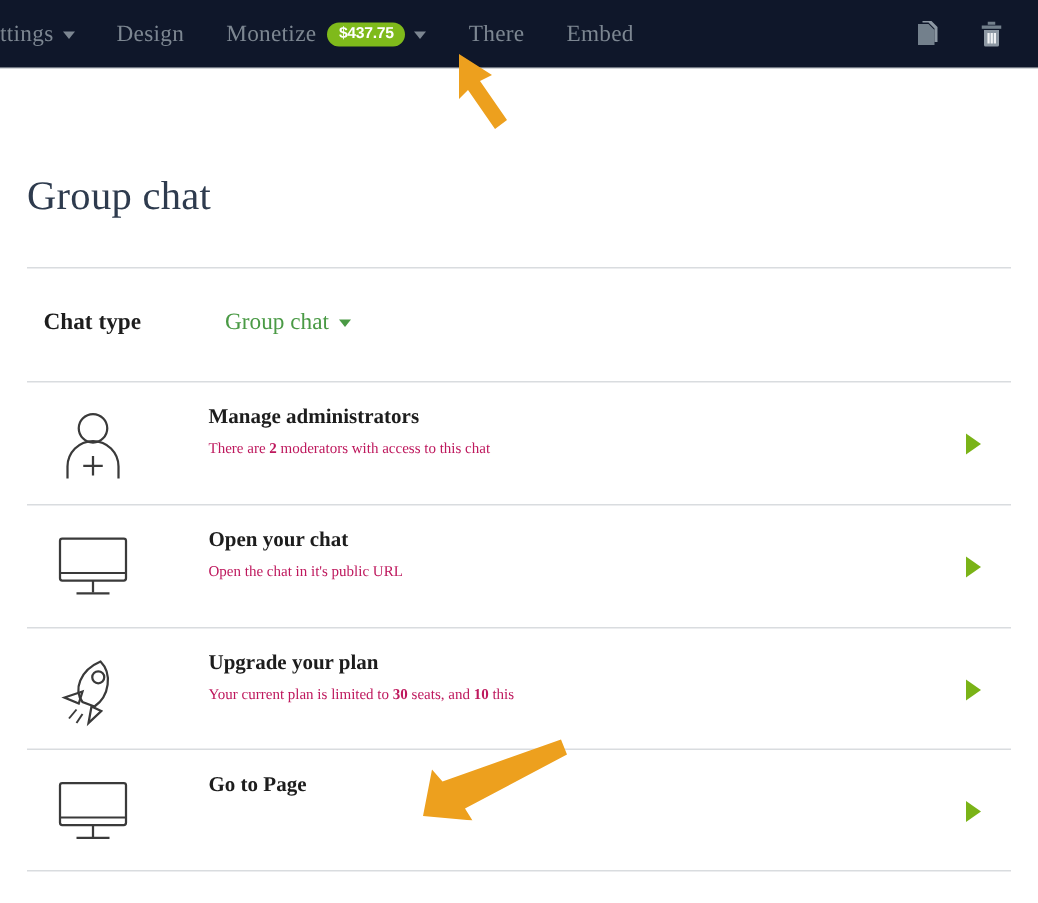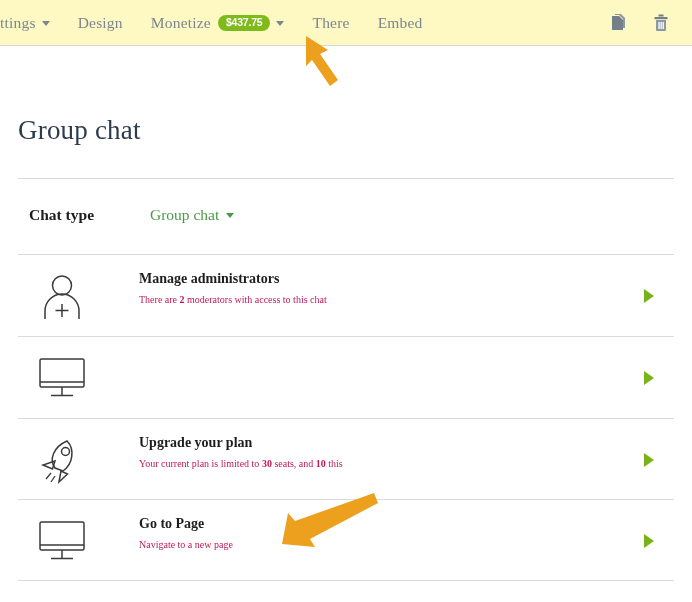--- a/index.html
+++ b/index.html
@@ -14,21 +14,21 @@
     overflow: hidden;
     position: relative;
   }
 
   
   .topbar {
     position: absolute;
     left: 0; top: 0;
     width: 692px;
     height: 46px;
-    background: #fef9c3;
+    background: #0f172a;
     border-bottom: 1px solid #d4d7da;
     box-sizing: border-box;
   }
   .nav-left {
     position: absolute;
     left: -14px; top: 0;
     height: 46px;
     display: flex;
     align-items: center;
   }
@@ -274,20 +274,24 @@
 
 <div class="feature-row" style="top:338px;">
   <div class="row-icon">
     <svg width="50" height="46" viewBox="0 0 50 46">
       <rect x="3" y="4" width="44" height="28" rx="1.5" fill="none" stroke="#3a3a3a" stroke-width="1.5"></rect>
       <line x1="3" y1="27" x2="47" y2="27" stroke="#3a3a3a" stroke-width="1.3"></line>
       <line x1="25" y1="32" x2="25" y2="40" stroke="#3a3a3a" stroke-width="1.5"></line>
       <line x1="14" y1="40.5" x2="36" y2="40.5" stroke="#3a3a3a" stroke-width="1.5"></line>
     </svg>
   </div>
+  <div class="row-text">
+    <div class="row-title">Open your chat</div>
+    <div class="row-desc">Open the chat in it's public URL</div>
+  </div>
   <div class="row-arrow"></div>
 </div>
 
 <div class="divider" style="top:418px;"></div>
 
 <div class="feature-row" style="top:420px;">
   <div class="row-icon">
     <svg width="50" height="50" viewBox="0 0 50 50">
       <path d="M18 33 C12 25 16 12 30 6 C38 14 36 29 26 36 Z" fill="none" stroke="#3a3a3a" stroke-width="1.5"></path>
       <circle cx="28.5" cy="16.5" r="4" fill="none" stroke="#3a3a3a" stroke-width="1.5"></circle>
@@ -310,21 +314,20 @@
   <div class="row-icon">
     <svg width="50" height="46" viewBox="0 0 50 46">
       <rect x="3" y="4" width="44" height="28" rx="1.5" fill="none" stroke="#3a3a3a" stroke-width="1.5"></rect>
       <line x1="3" y1="27" x2="47" y2="27" stroke="#3a3a3a" stroke-width="1.3"></line>
       <line x1="25" y1="32" x2="25" y2="40" stroke="#3a3a3a" stroke-width="1.5"></line>
       <line x1="14" y1="40.5" x2="36" y2="40.5" stroke="#3a3a3a" stroke-width="1.5"></line>
     </svg>
   </div>
   <div class="row-text">
     <div class="row-title">Go to Page</div>
-    <div class="row-desc">Navigate to a new page</div>
   </div>
   <div class="row-arrow"></div>
 </div>
 
 <div class="divider" style="top:580px;"></div>
 
 <svg class="anno" style="left:298px; top:30px;" width="70" height="58" viewBox="0 0 70 58">
   <path d="M8 6 L30 20 L22 24 L40 50 L32 56 L14 30 L8 36 Z" fill="#eda01e"></path>
 </svg>
 

